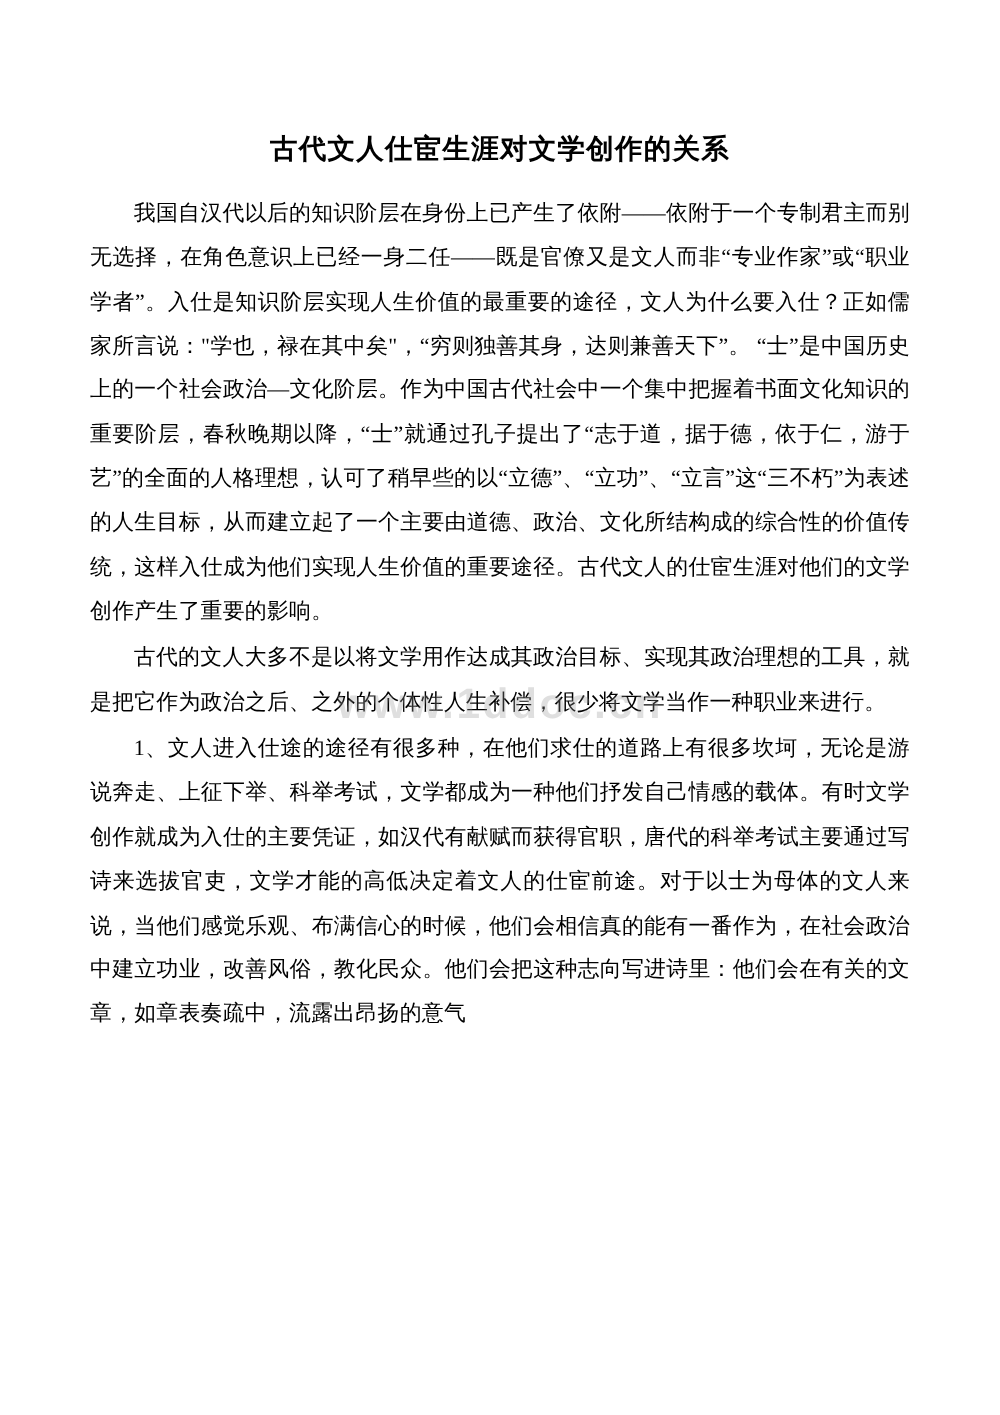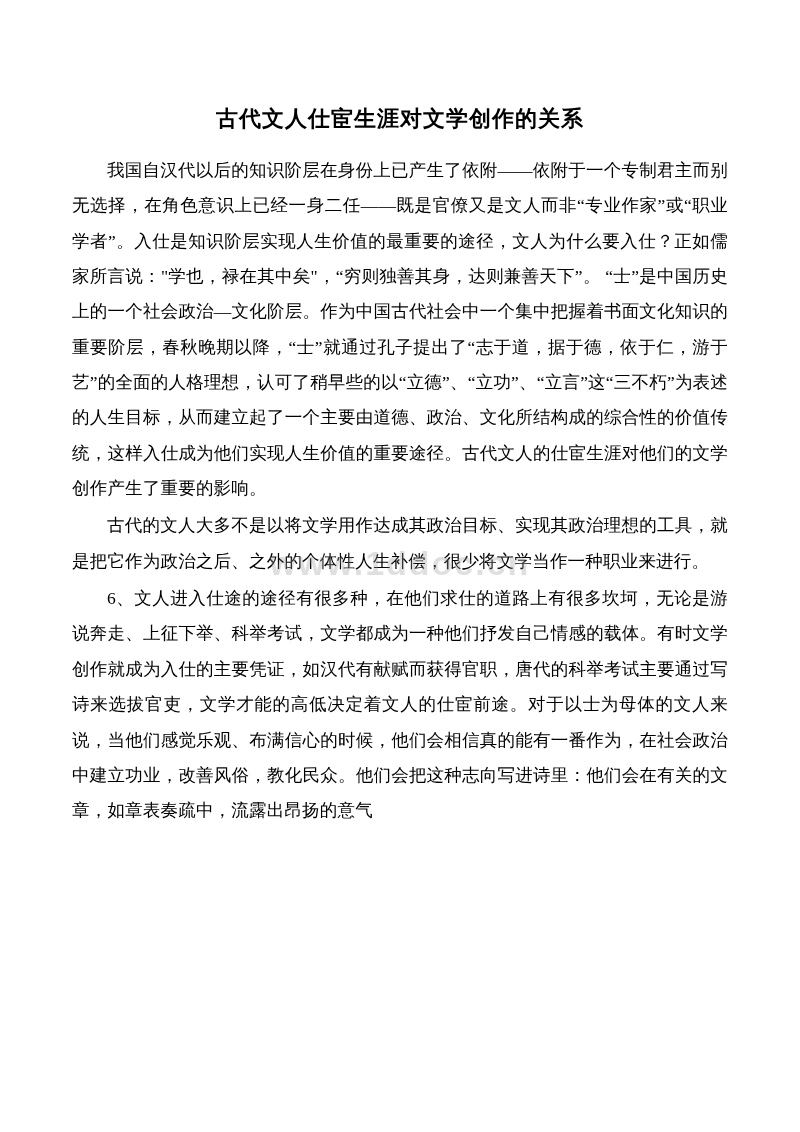--- a/index.html
+++ b/index.html
@@ -66,16 +66,16 @@
 
 <div class="page">
 
   <div class="watermark">www.1ddoc.cn</div>
 
   <div class="content">
     <h1 class="doc-title">古代文人仕宦生涯对文学创作的关系</h1>
 
     <p class="para">我国自汉代以后的知识阶层在身份上已产生了依附——依附于一个专制君主而别无选择，在角色意识上已经一身二任——既是官僚又是文人而非“专业作家”或“职业学者”。入仕是知识阶层实现人生价值的最重要的途径，文人为什么要入仕？正如儒家所言说："学也，禄在其中矣"，“穷则独善其身，达则兼善天下”。 “士”是中国历史上的一个社会政治—文化阶层。作为中国古代社会中一个集中把握着书面文化知识的重要阶层，春秋晚期以降，“士”就通过孔子提出了“志于道，据于德，依于仁，游于艺”的全面的人格理想，认可了稍早些的以“立德”、“立功”、“立言”这“三不朽”为表述的人生目标，从而建立起了一个主要由道德、政治、文化所结构成的综合性的价值传统，这样入仕成为他们实现人生价值的重要途径。古代文人的仕宦生涯对他们的文学创作产生了重要的影响。</p>
     <p class="para">古代的文人大多不是以将文学用作达成其政治目标、实现其政治理想的工具，就是把它作为政治之后、之外的个体性人生补偿，很少将文学当作一种职业来进行。</p>
-    <p class="para">6、文人进入仕途的途径有很多种，在他们求仕的道路上有很多坎坷，无论是游说奔走、上征下举、科举考试，文学都成为一种他们抒发自己情感的载体。有时文学创作就成为入仕的主要凭证，如汉代有献赋而获得官职，唐代的科举考试主要通过写诗来选拔官吏，文学才能的高低决定着文人的仕宦前途。对于以士为母体的文人来说，当他们感觉乐观、布满信心的时候，他们会相信真的能有一番作为，在社会政治中建立功业，改善风俗，教化民众。他们会把这种志向写进诗里：他们会在有关的文章，如章表奏疏中，流露出昂扬的意气</p>
+    <p class="para">1、文人进入仕途的途径有很多种，在他们求仕的道路上有很多坎坷，无论是游说奔走、上征下举、科举考试，文学都成为一种他们抒发自己情感的载体。有时文学创作就成为入仕的主要凭证，如汉代有献赋而获得官职，唐代的科举考试主要通过写诗来选拔官吏，文学才能的高低决定着文人的仕宦前途。对于以士为母体的文人来说，当他们感觉乐观、布满信心的时候，他们会相信真的能有一番作为，在社会政治中建立功业，改善风俗，教化民众。他们会把这种志向写进诗里：他们会在有关的文章，如章表奏疏中，流露出昂扬的意气</p>
   </div>
 
 </div>
 
 </body></html>

